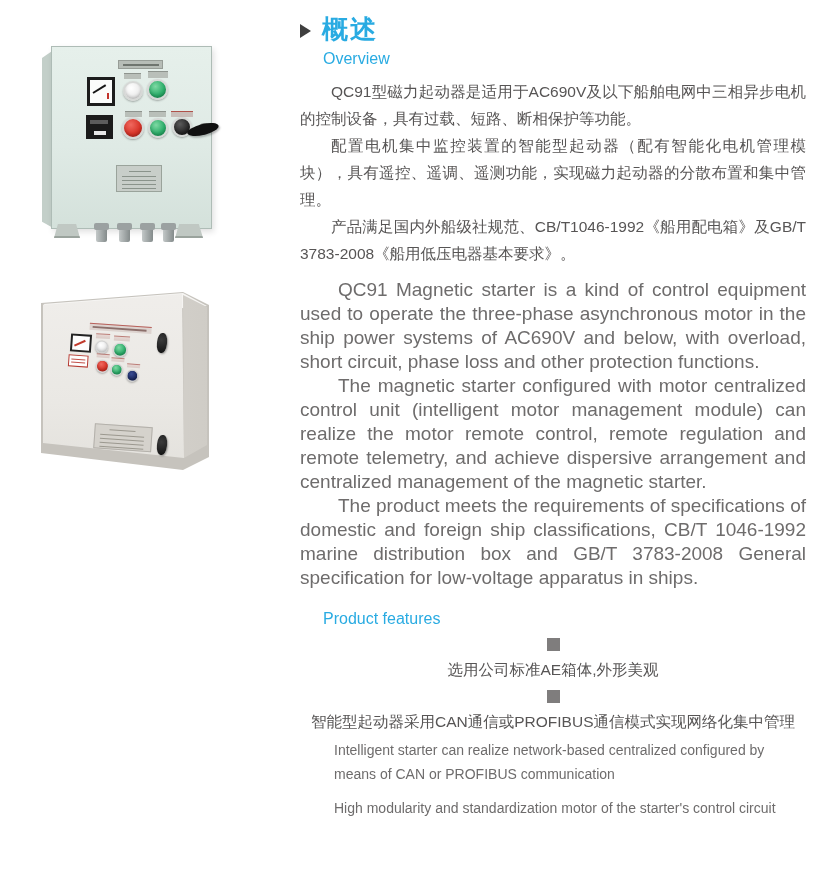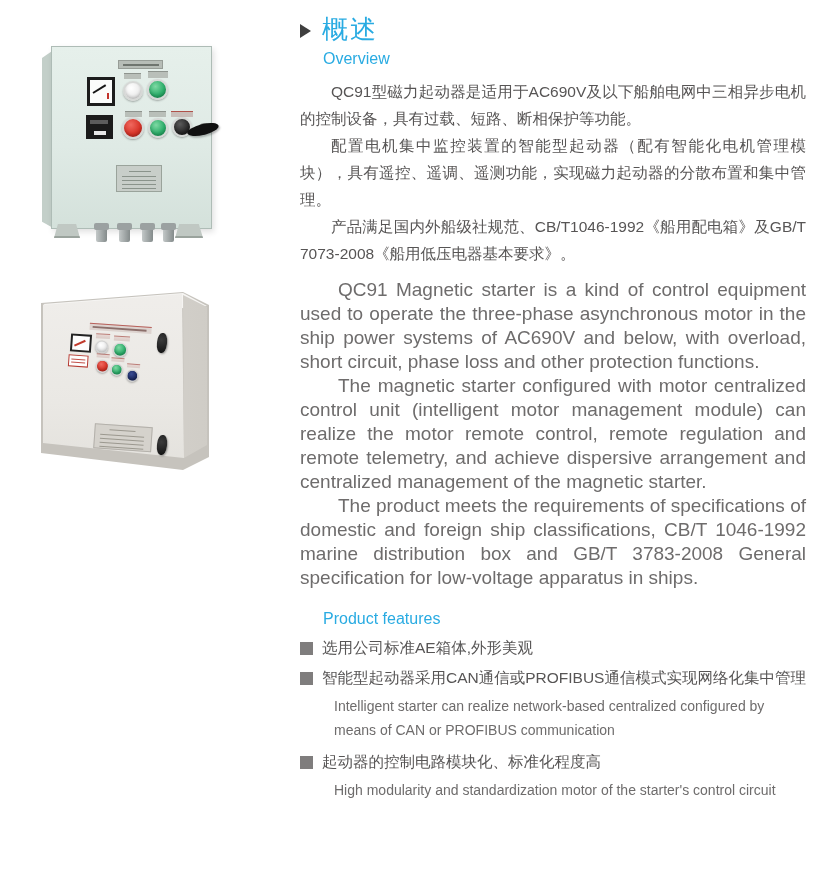--- a/index.html
+++ b/index.html
@@ -5,29 +5,29 @@
   * { margin:0; padding:0; box-sizing:border-box; }
   html,body { width:830px; height:869px; background:#fff; font-family:"Liberation Sans", sans-serif; }
   body { position:relative; overflow:hidden; }
   .abs { position:absolute; }
 
   
   .content { position:absolute; left:300px; top:12px; width:506px; }
   .section-head { display:flex; align-items:center; gap:11px; }
   .tri { width:0; height:0; border-style:solid; border-width:7px 0 7px 11px;
          border-color:transparent transparent transparent #3f3f3f; margin-top:2px; }
-  .title-cn { font-size:26px; font-weight:normal; color:#29abe2; letter-spacing:2px; }
+  .title-cn { font-size:26px; font-weight:bold; color:#29abe2; letter-spacing:2px; }
   .title-en { font-size:16px; color:#29abe2; margin:3px 0 0 23px; }
   .cn-block { margin-top:10px; }
   .p-cn { font-size:15.5px; line-height:27px; color:#575555; text-indent:2em; text-align:justify; }
   .en-block { margin-top:11px; }
   .p-en { font-size:19px; line-height:24px; color:#6e6c6c; text-indent:2em; text-align:justify; }
   .features-section { margin-top:20px; }
   .feat { margin-top:10px; }
-  .feat-cn { display:flex; align-items:center; gap:9px; font-size:15.5px; color:#575555; line-height:20px; }
+  .feat-cn { display:flex; align-items:center; gap:9px; font-size:15.5px; color:#575555; line-height:20px;flex-direction:column; }
   .bullet { width:13px; height:13px; background:#7f7d7d; flex:none; }
   .feat-en { margin:6px 0 0 34px; width:470px; font-size:14px; line-height:24px; color:#6e6c6c; }
 
   
   .cab1 { position:absolute; left:42px; top:46px; width:172px; height:200px; }
   .c1-side { left:0; top:3px; width:13px; height:180px; background:#c3cfc9;
              clip-path:polygon(100% 0,100% 100%,0 96%,0 5%); }
   .c1-body { left:9px; top:0; width:161px; height:183px;
              background:linear-gradient(180deg,#e6f0eb 0%,#dfeae5 55%,#d4e1db 100%);
              border:1px solid #aebcb6; box-shadow:2px 3px 6px rgba(0,0,0,.12); }
@@ -165,21 +165,21 @@
 
   <div class="section-head">
     <span class="tri"></span>
     <span class="title-cn">概述</span>
   </div>
   <div class="title-en">Overview</div>
 
   <div class="cn-block">
     <p class="p-cn">QC91型磁力起动器是适用于AC690V及以下船舶电网中三相异步电机的控制设备，具有过载、短路、断相保护等功能。</p>
     <p class="p-cn">配置电机集中监控装置的智能型起动器（配有智能化电机管理模块），具有遥控、遥调、遥测功能，实现磁力起动器的分散布置和集中管理。</p>
-    <p class="p-cn">产品满足国内外船级社规范、CB/T1046-1992《船用配电箱》及GB/T 7073-2008《船用低压电器基本要求》。</p>
+    <p class="p-cn">产品满足国内外船级社规范、CB/T1046-1992《船用配电箱》及GB/T 3783-2008《船用低压电器基本要求》。</p>
   </div>
 
   <div class="en-block">
     <p class="p-en">QC91 Magnetic starter is a kind of control equipment used to operate the three-phase asynchronous motor in the ship power systems of AC690V and below, with overload, short circuit, phase loss and other protection functions.</p>
     <p class="p-en">The magnetic starter configured with motor centralized control unit (intelligent motor management module) can realize the motor remote control, remote regulation and remote telemetry, and achieve dispersive arrangement and centralized management of the magnetic starter.</p>
     <p class="p-en">The product meets the requirements of specifications of domestic and foreign ship classifications, CB/T 1046-1992 marine distribution box and GB/T 3783-2008 General specification for low-voltage apparatus in ships.</p>
   </div>
 
   <div class="features-section">
     <div class="title-en">Product features</div>
@@ -193,21 +193,17 @@
 
     <div class="feat">
       <div class="feat-cn">
         <span class="bullet"></span>
         <span>智能型起动器采用CAN通信或PROFIBUS通信模式实现网络化集中管理</span>
       </div>
       <div class="feat-en">Intelligent starter can realize network-based centralized configured by means of CAN or PROFIBUS communication</div>
     </div>
 
     <div class="feat">
-      <div class="feat-cn">
-        <span class="bullet"></span>
-        <span>起动器的控制电路模块化、标准化程度高</span>
-      </div>
       <div class="feat-en">High modularity and standardization motor of the starter's control circuit</div>
     </div>
   </div>
 
 </div>
 
 </body></html>

